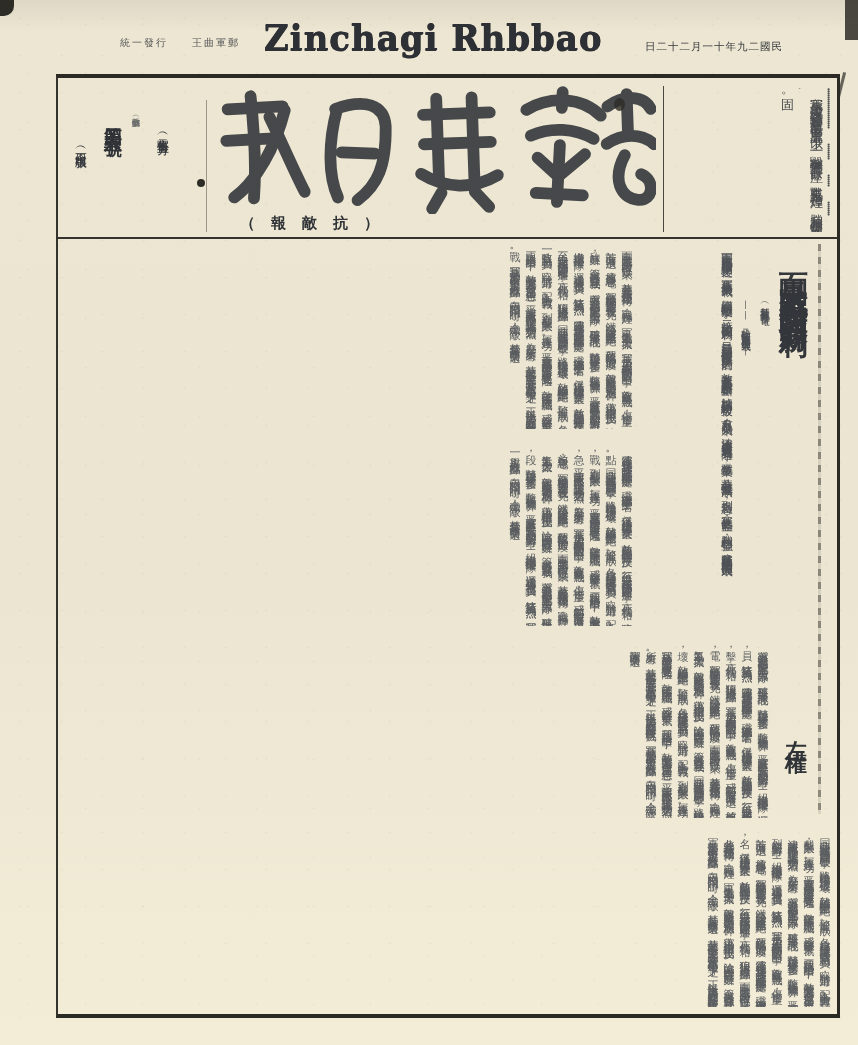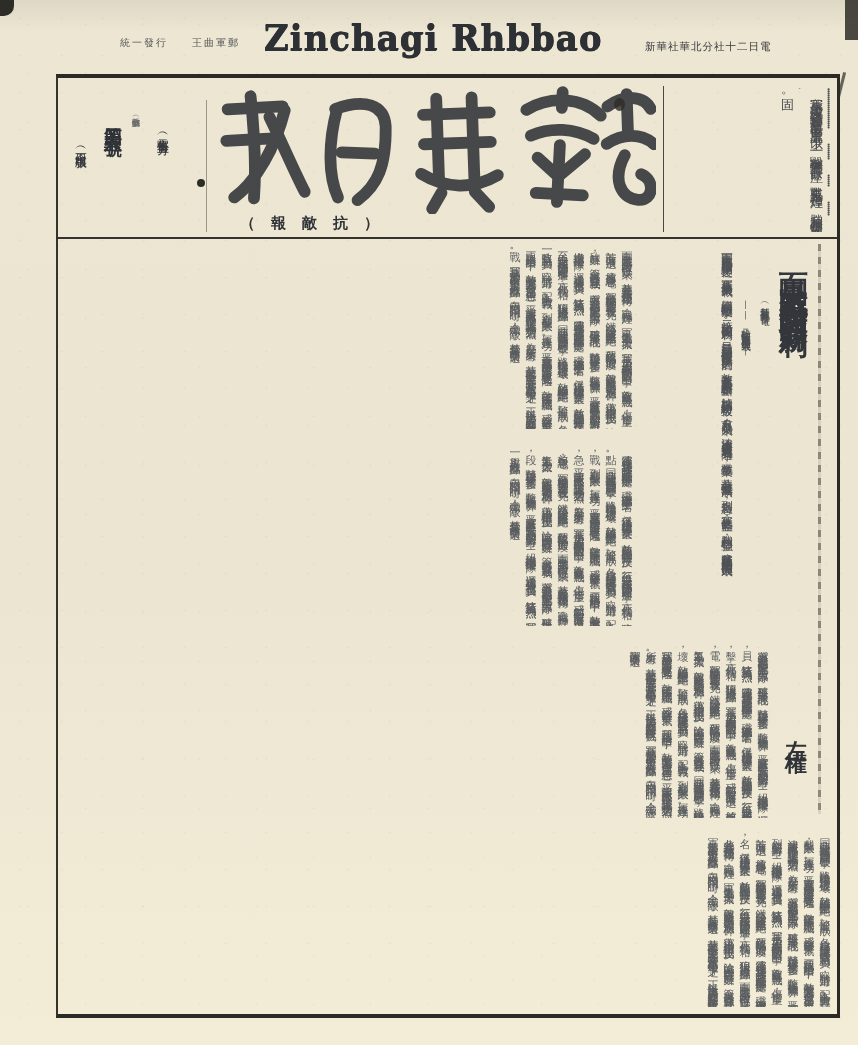--- a/index.html
+++ b/index.html
@@ -74,21 +74,21 @@
   .right-smudge{ left:818px; top:244px; width:3px; height:570px;
      background:repeating-linear-gradient(180deg,rgba(60,58,52,.55) 0 7px, rgba(60,58,52,.12) 7px 13px); }
 </style>
 </head>
 <body>
 
 <div class="page">
 
   <div class="abs mast-note">統一發行　　王曲軍郵</div>
   <div class="abs mast-latin">Zinchagi Rhbbao</div>
-  <div class="abs mast-date">新華社華北分社十二日電</div>
+  <div class="abs mast-date">日二十二月一十年九二國民</div>
 
   <div class="abs frame"></div>
   <div class="abs hdr-rule"></div>
   <div class="abs bulletin-div"></div>
   <div class="abs left-div"></div>
 
   <div class="abs v col-today issue-col">（今日出版一張）</div>
   <div class="abs v col-issue issue-col">第四六五號</div>
   <div class="abs v col-postal issue-col">（中華郵政掛號）</div>
   <div class="abs v col-price issue-col">（零售每份五分）</div>

